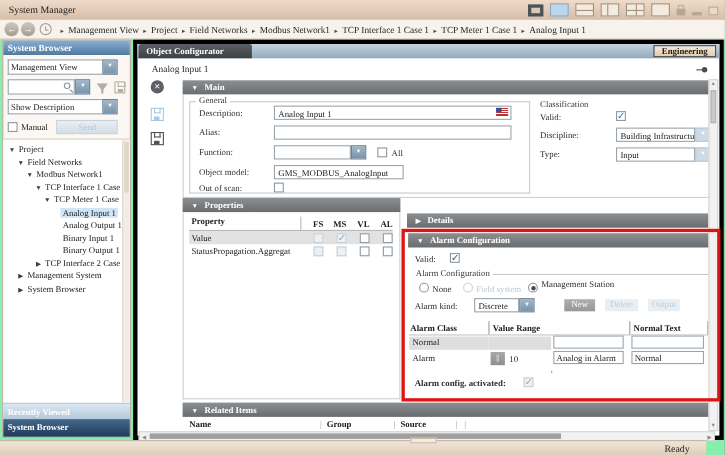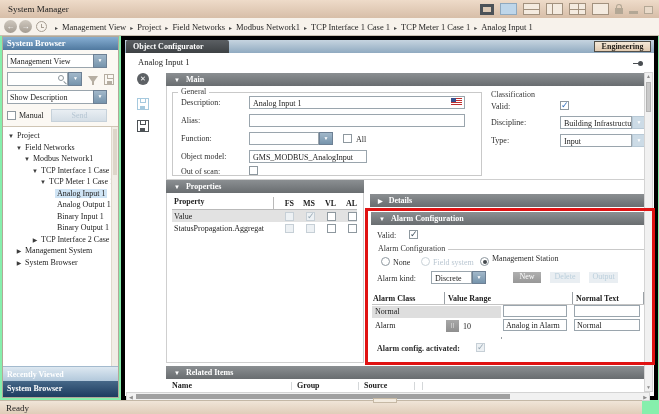--- a/index.html
+++ b/index.html
@@ -139,21 +139,21 @@
   .alarm-outline{position:absolute;left:240px;top:168px;width:290px;height:157px;border:3px solid #e01212;z-index:6;pointer-events:none;}
 
   .vscroll{position:absolute;right:1px;top:32px;width:9px;height:320px;background:#f1f1f1;border:1px solid #d4d4d4;}
   .vscroll .arr{position:absolute;left:0;right:0;text-align:center;font-size:5px;color:#8a8a8a;}
   .vscroll .thumb{position:absolute;left:1px;right:1px;top:9px;height:30px;background:#c9c9c9;border:1px solid #b3b3b3;}
   .hscroll{position:absolute;left:1px;top:352px;width:524px;height:9px;background:#f1f1f1;border:1px solid #d4d4d4;}
   .hscroll .arr{position:absolute;top:1px;font-size:5px;color:#8a8a8a;}
   .hscroll .thumb{position:absolute;top:1px;left:9px;width:374px;height:5px;background:#a0a0a0;}
 
   .statusbar{position:absolute;left:0;right:17px;bottom:0;height:14px;background:linear-gradient(#f0e5d8,#e0cdb9);
-             border-top:1px solid #c4b8a6;font-size:9px;color:#1f1f1f;padding:2px 0 0 6px;}
+             border-top:1px solid #c4b8a6;font-size:9px;color:#1f1f1f;padding:2px 15px 0 6px;text-align:right;}
   .splitter-tab{position:absolute;left:373px;top:398px;width:24px;height:5px;background:#f3ebdf;border:1px solid #c6b9a5;z-index:4;}
 
   .rel-cols{position:absolute;left:41px;top:339px;width:484px;height:13px;overflow:hidden;font-weight:bold;font-size:8px;}
   .rel-cols span{position:absolute;top:2px;white-space:nowrap;}
   .rel-sep{color:#9aa0a5;font-weight:normal;}
 </style>
 </head>
 <body>
 
 <div class="window">

